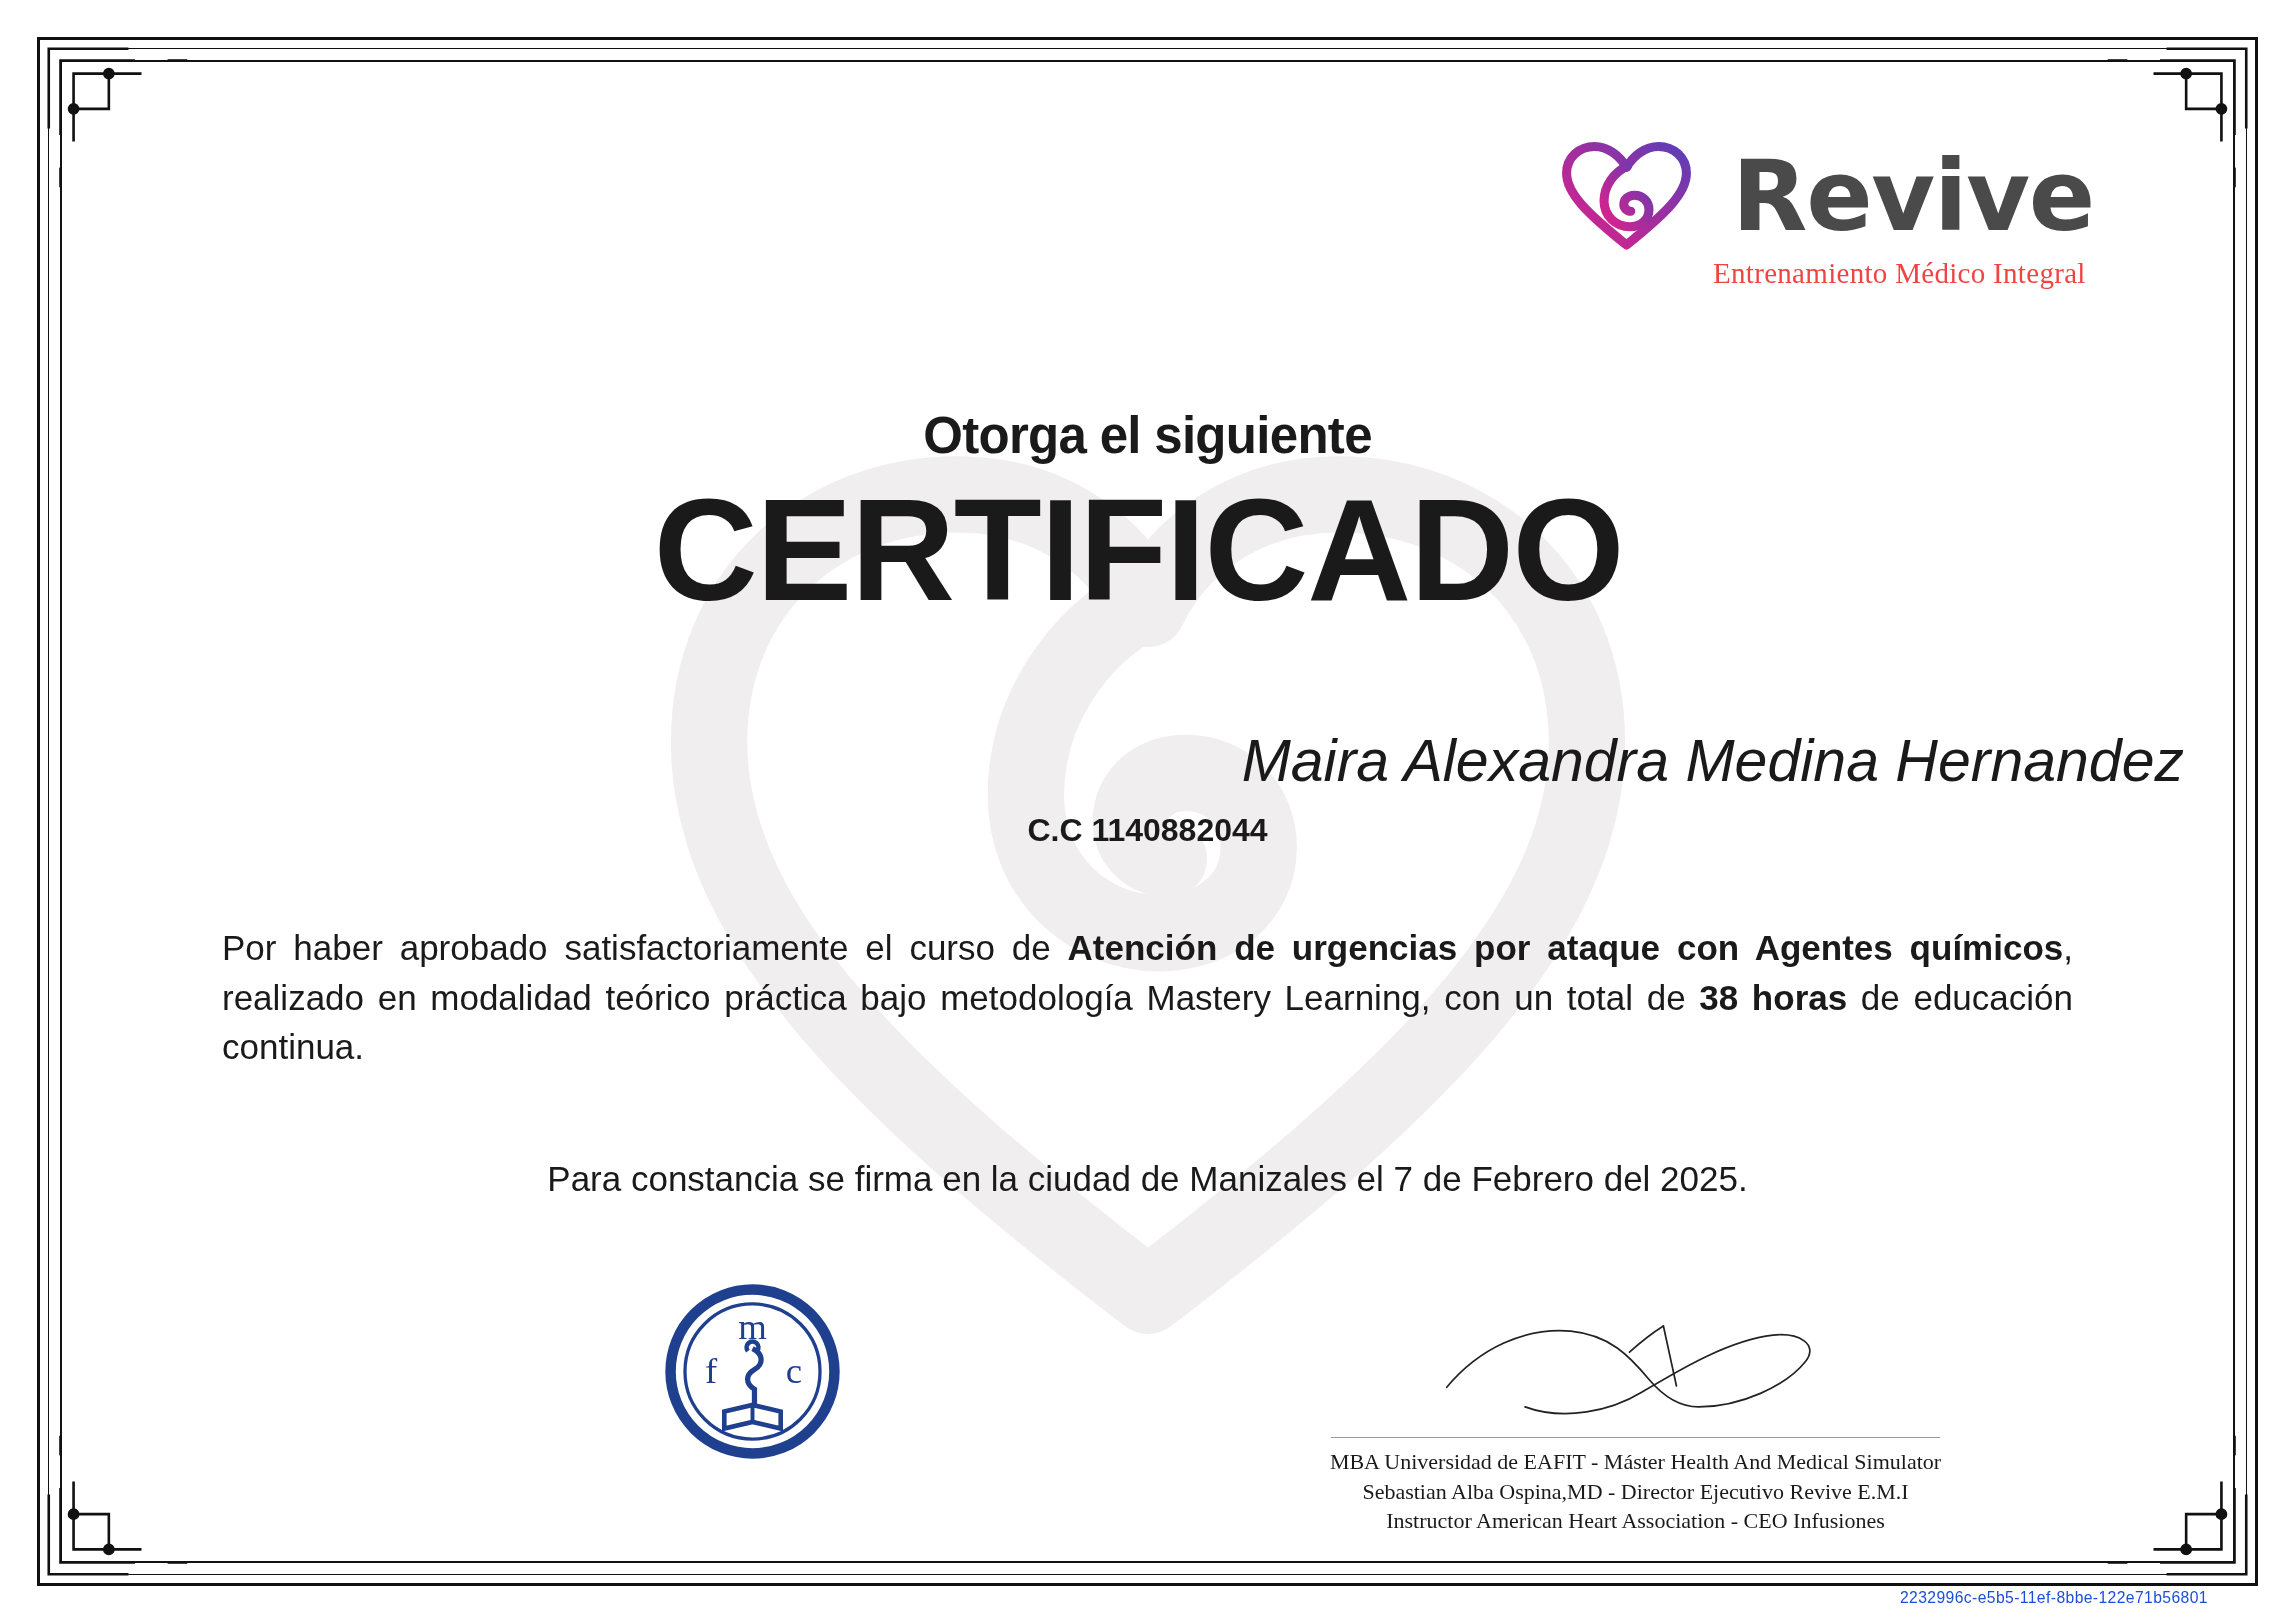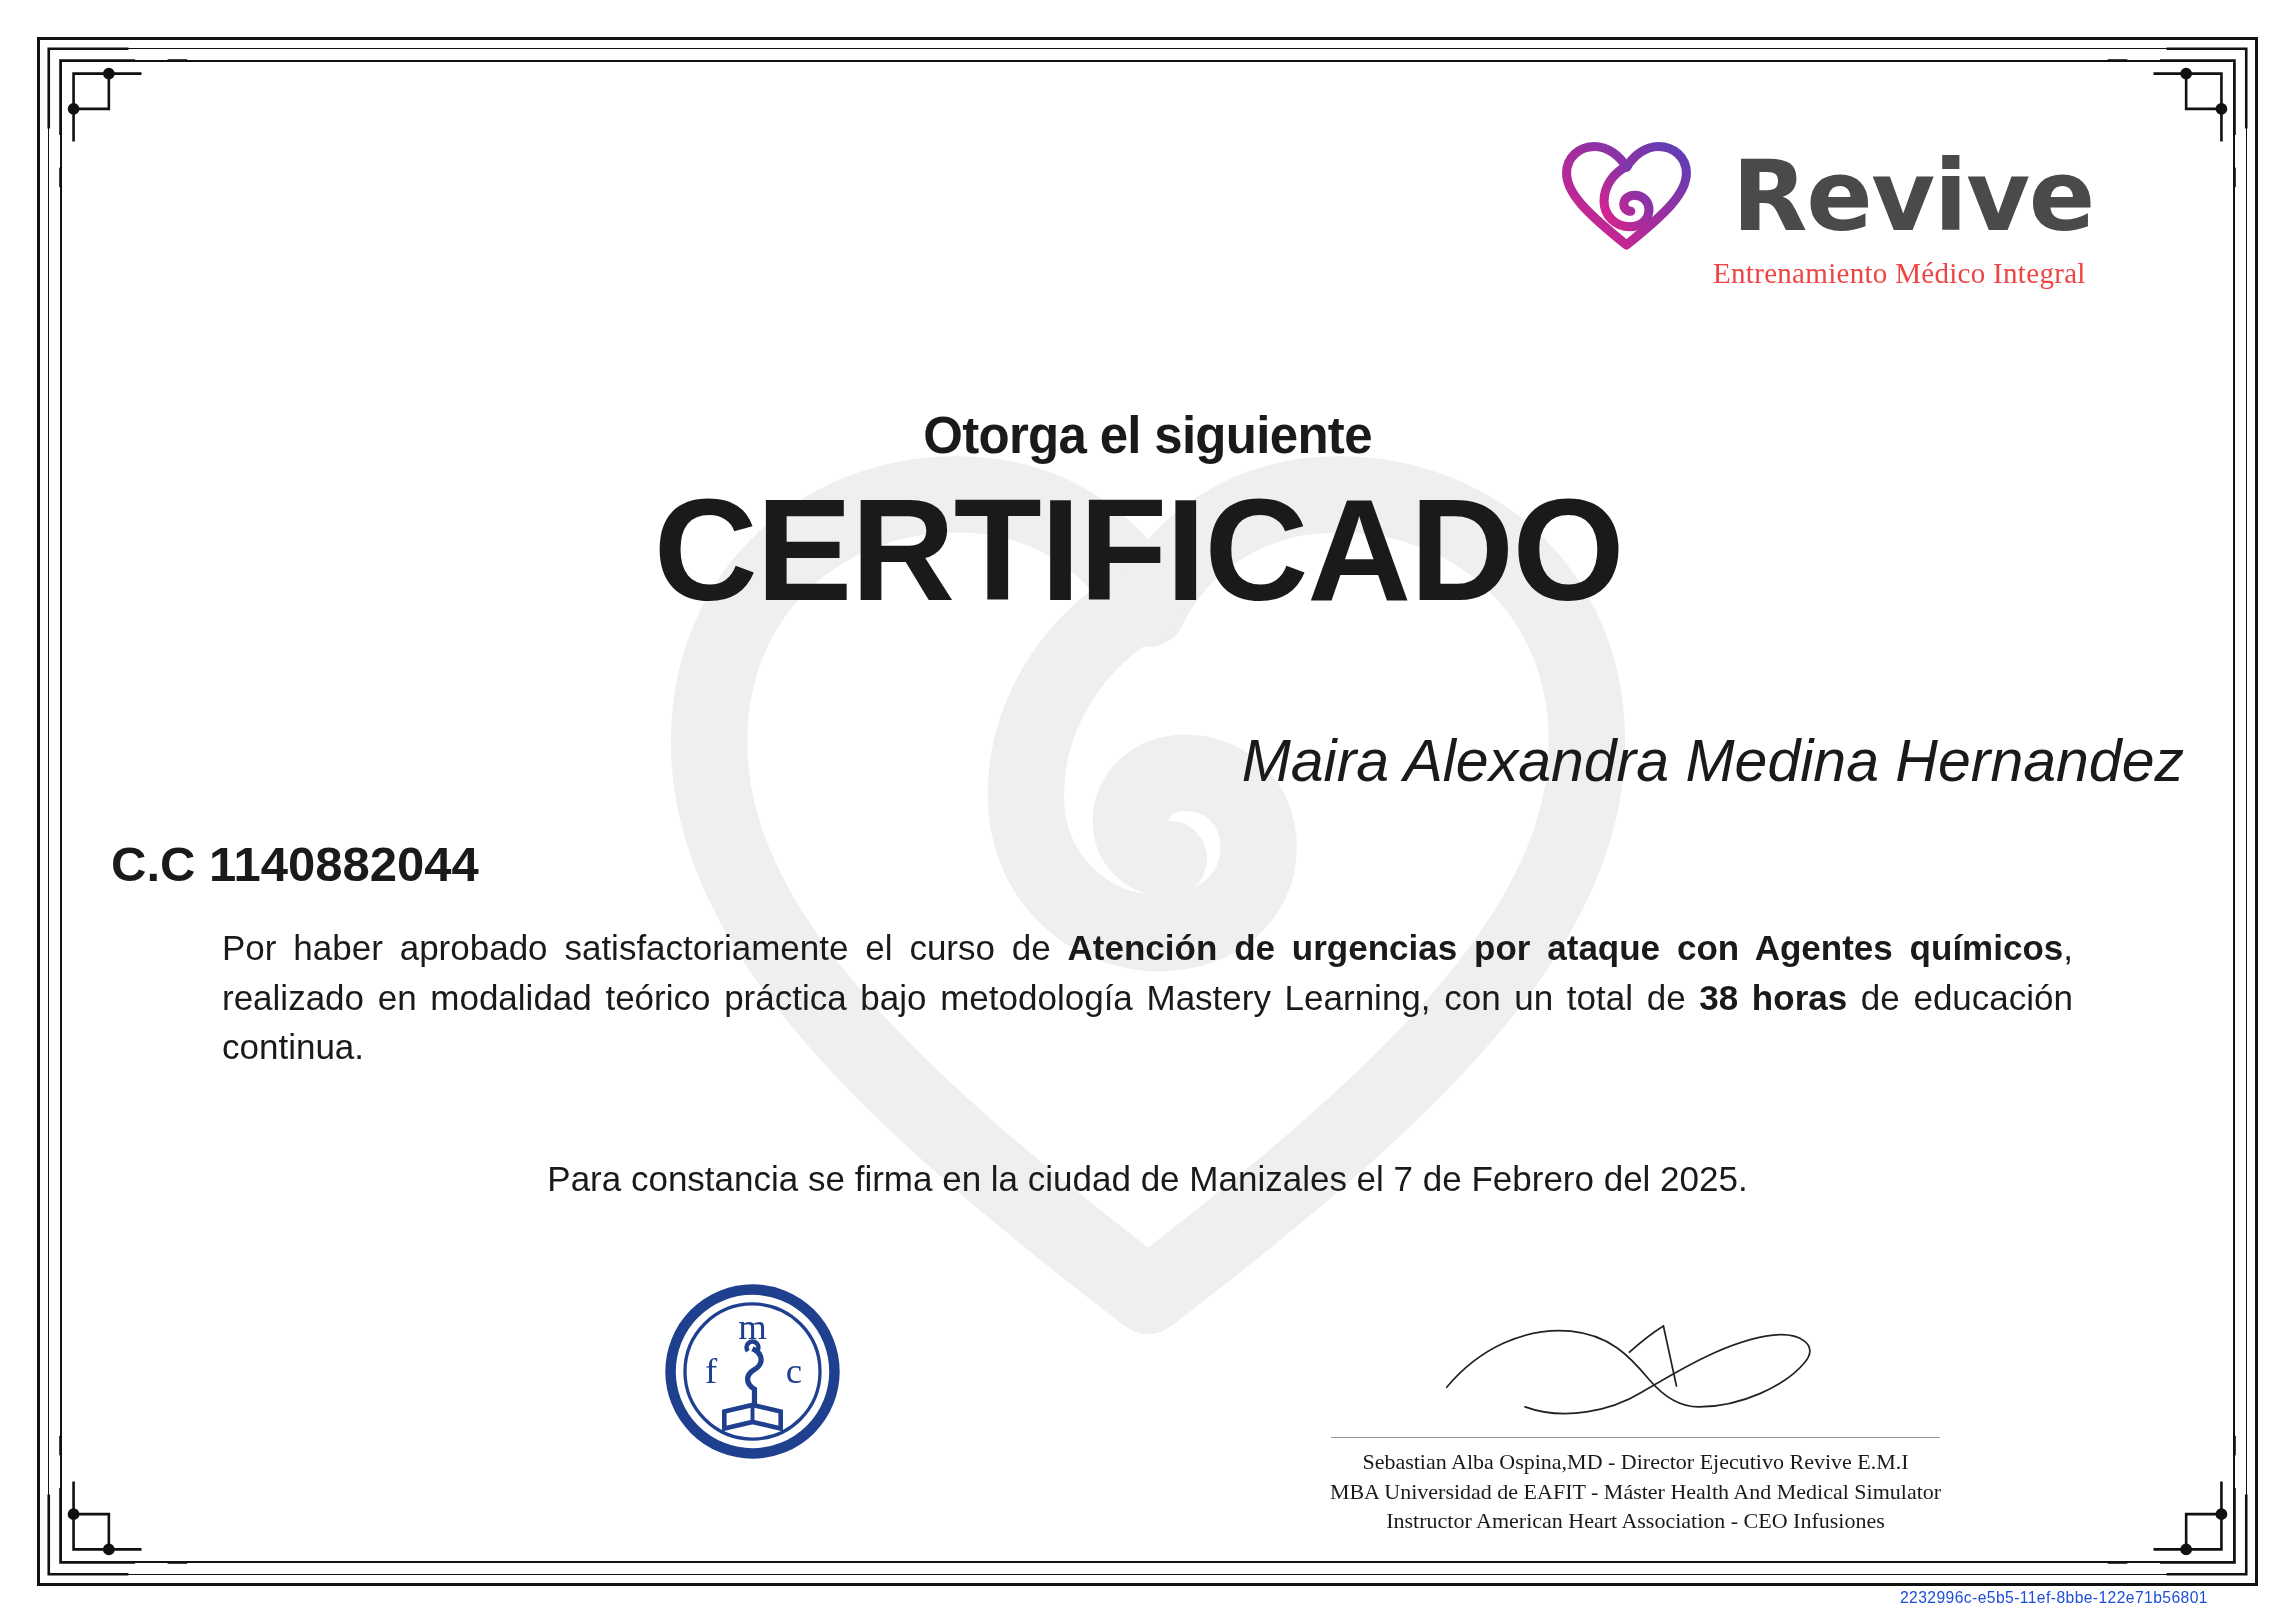--- a/index.html
+++ b/index.html
@@ -145,25 +145,25 @@
     left: 0;
     right: 0;
     text-align: right;
     font-size: 59px;
     font-style: italic;
     font-weight: 400;
   }
 
   .cedula {
     position: absolute;
-    top: 757px;
+    top: 733px;
     left: 0;
     right: 0;
-    text-align: left;
-    font-size: 49px;
+    text-align: center;
+    font-size: 32px;
     font-weight: bold;
   }
 
   .body-text {
     position: absolute;
     top: 844px;
     left: 111px;
     right: 111px;
     text-align: justify;
     font-size: 35px;
@@ -364,22 +364,22 @@
       <div class="sign-img">
         <svg viewBox="0 0 620 190" width="406" height="124" aria-hidden="true">
           <g fill="none" stroke="#222" stroke-width="2.6" stroke-linecap="round">
             <path d="M20 120 C 70 60 140 28 210 34 C 270 40 300 72 330 108 C 352 134 376 150 406 150 C 470 150 540 118 570 80 C 590 54 560 36 520 40 C 450 48 372 96 318 128 C 272 156 200 172 140 150"></path>
             <path d="M300 66 C 318 50 336 36 352 26"></path>
             <path d="M352 26 L372 118"></path>
           </g>
         </svg>
       </div>
       <div class="sign-line"></div>
+      <div class="sign-text">MBA Universidad de EAFIT - Máster Health And Medical Simulator</div>
       <div class="sign-text">Sebastian Alba Ospina,MD - Director Ejecutivo Revive E.M.I</div>
-      <div class="sign-text">MBA Universidad de EAFIT - Máster Health And Medical Simulator</div>
       <div class="sign-text">Instructor American Heart Association - CEO Infusiones</div>
     </div>
 
   </div>
 
   <div class="doc-id">2232996c-e5b5-11ef-8bbe-122e71b56801</div>
 </div>
 
 
 </body></html>

